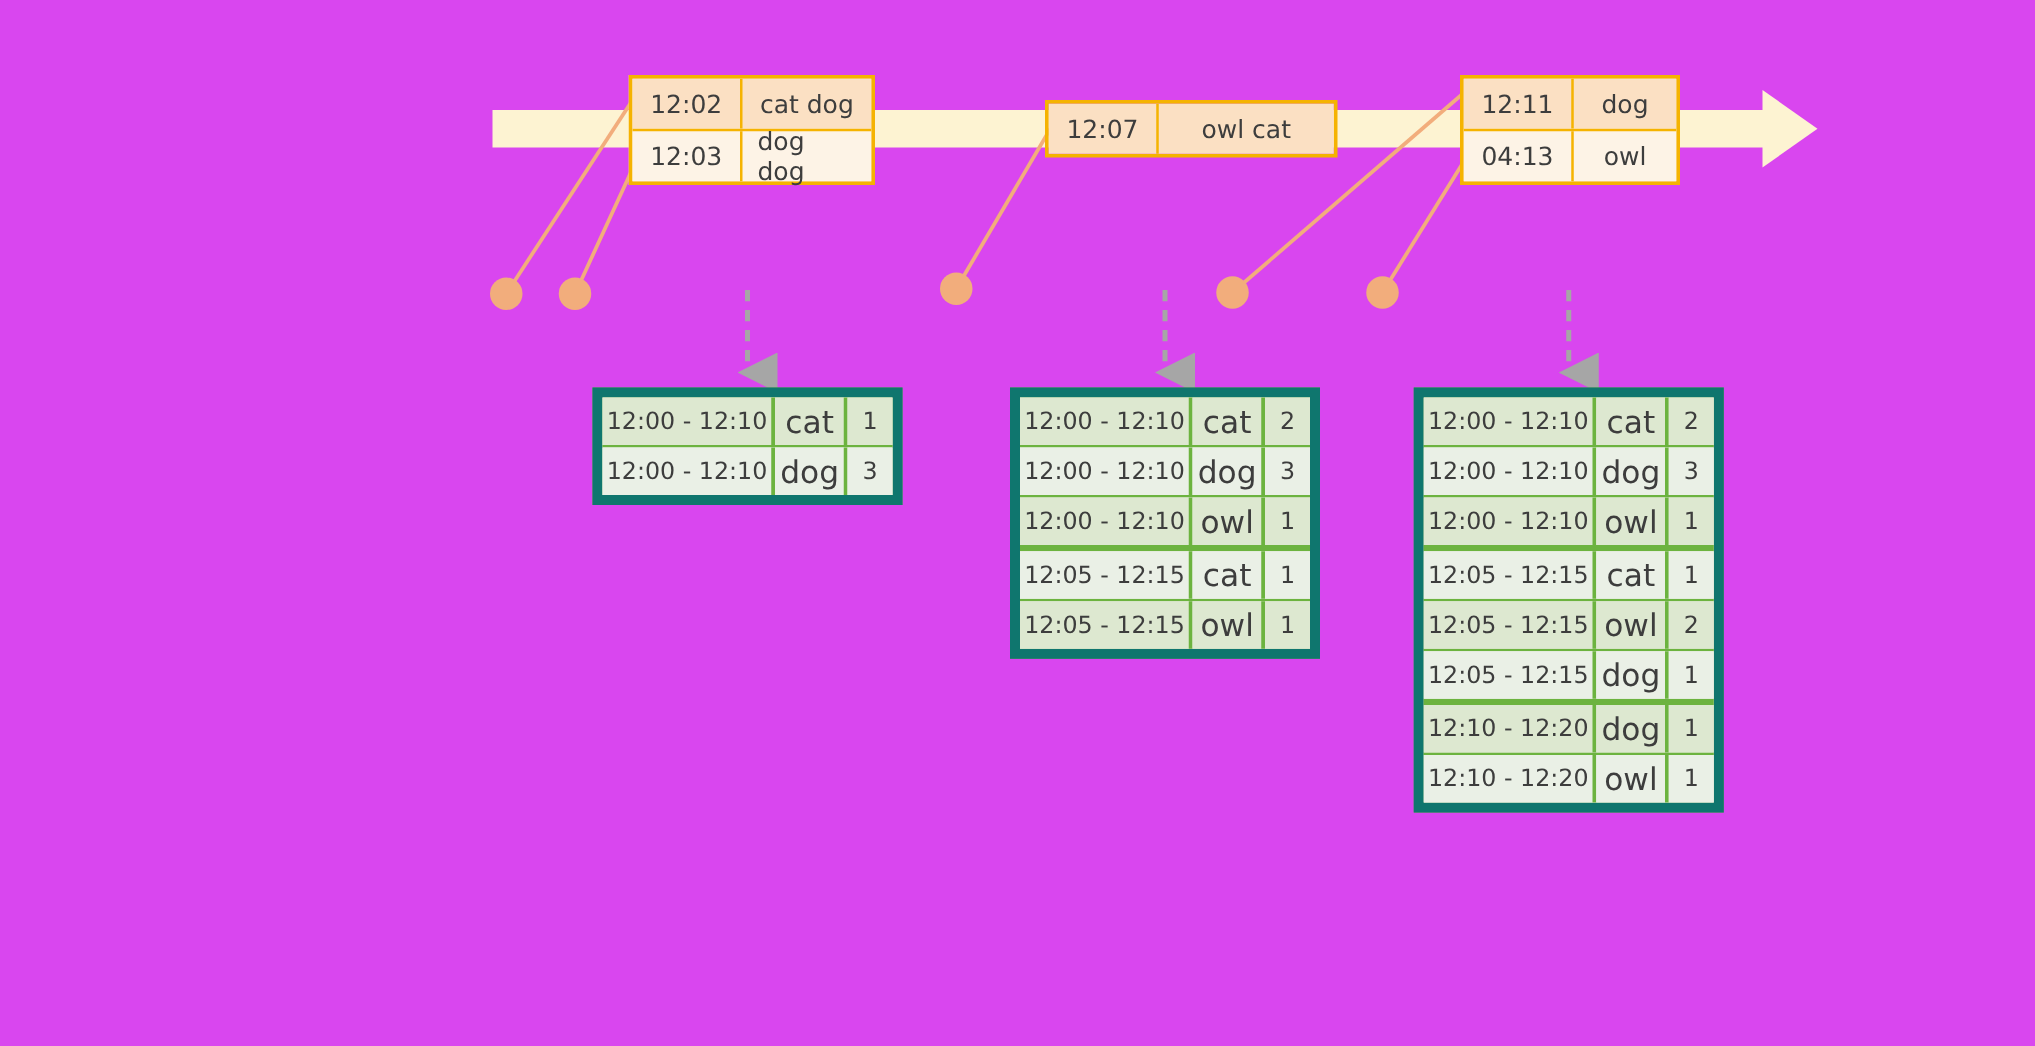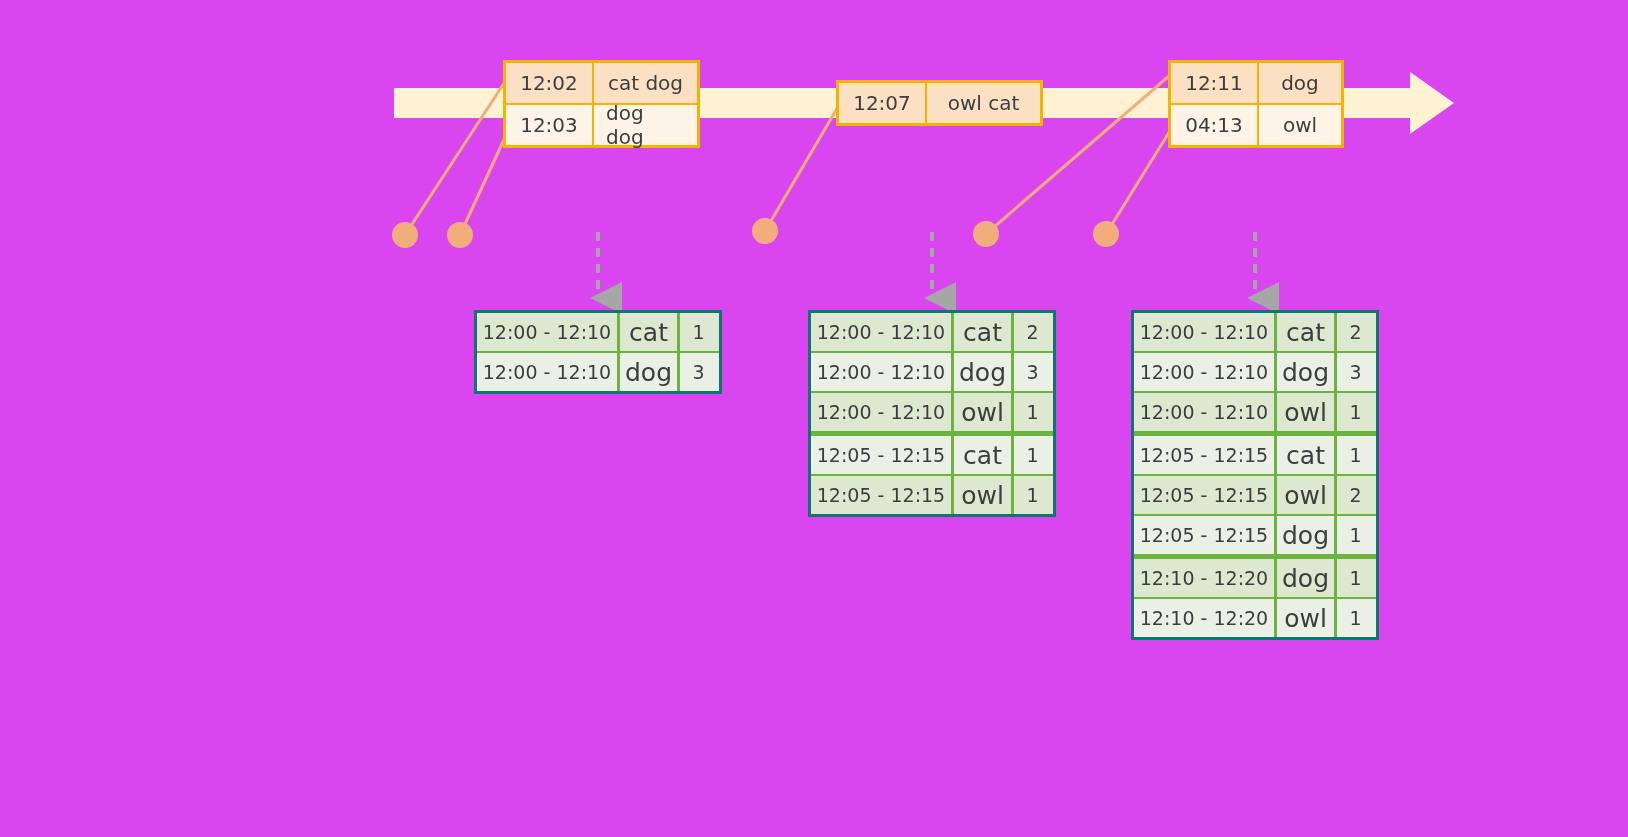--- a/index.html
+++ b/index.html
@@ -72,21 +72,21 @@
     flex: 1;
     display: flex;
     align-items: center;
     justify-content: center;
     font-size: 20px;
     color: #3d3d3d;
     padding: 0 12px;
   }
 
   #evt-a { left: 503px; top: 60px;  width: 197px; }
-  #evt-b { left: 836px; top: 80px;  width: 207px; }
+  #evt-b { left: 836px; top: 80px;  width: 234px; }
   #evt-c { left: 1168px; top: 60px; width: 176px; }
 
   
   .dot {
     position: absolute;
     width: 26px; height: 26px;
     border-radius: 50%;
     background: #f2ad7c;
     z-index: 4;
   }
@@ -94,21 +94,21 @@
     position: absolute;
     left: 0; top: 0;
     width: 1628px; height: 837px;
     z-index: 3;
     pointer-events: none;
   }
 
   
   .res {
     position: absolute;
-    border: 3px solid #0f766e;
+    border: 8px solid #0f766e;
     box-sizing: border-box;
     background: #6cb33f;
     display: flex;
     flex-direction: column;
     z-index: 5;
   }
   .res-row {
     display: flex;
     height: 38px;
     border-bottom: 2px solid #6cb33f;

